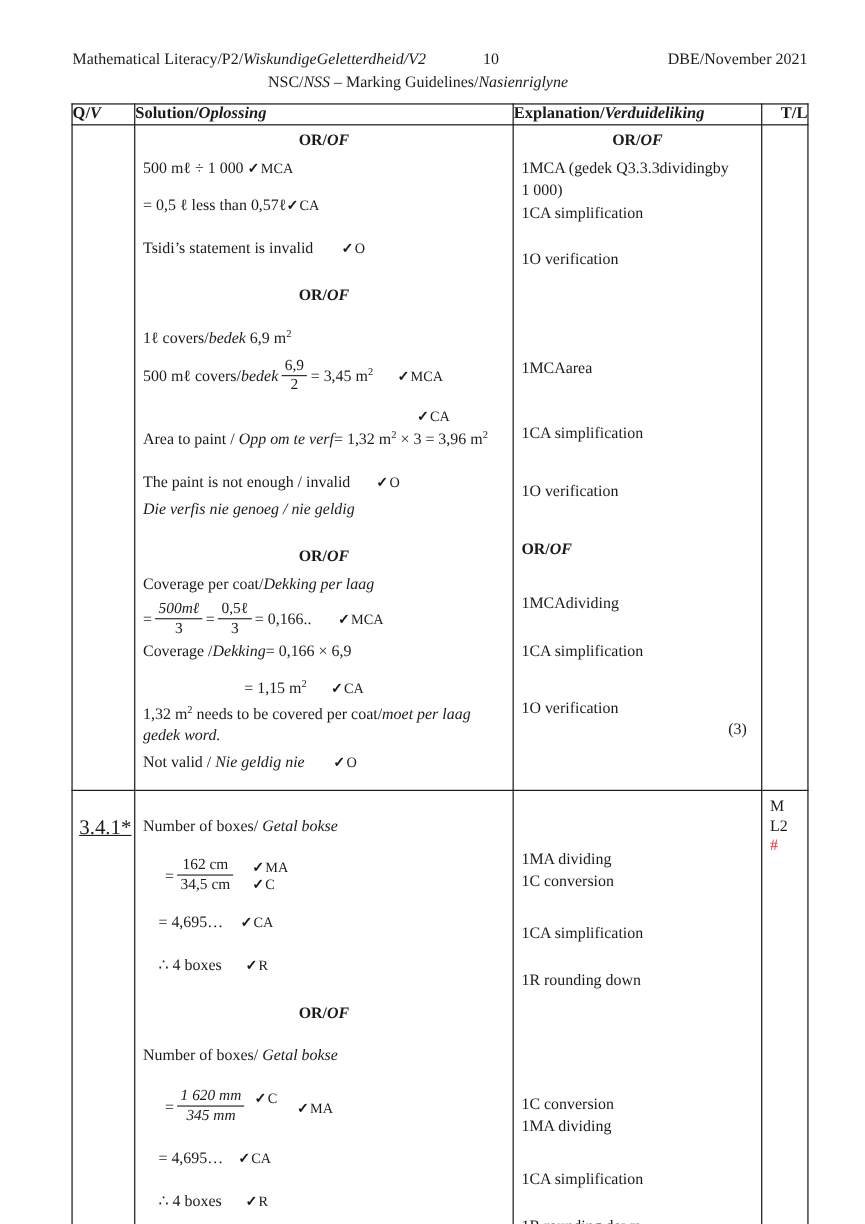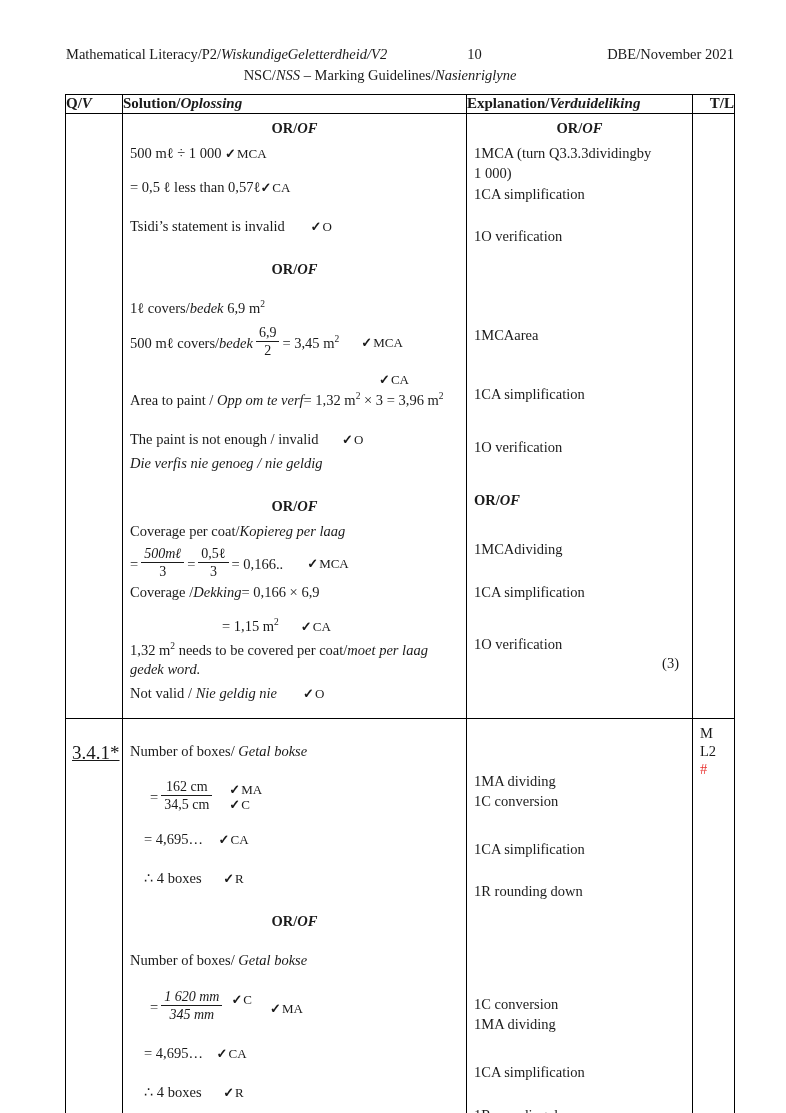--- a/index.html
+++ b/index.html
@@ -28,21 +28,20 @@
     left: 66px;
     top: 45px;
     width: 668px;
     font-size: 14.5px;
     line-height: 1.32;
   }
   .hdr-line1 {
     display: flex;
     align-items: flex-end;
     white-space: nowrap;
-    gap: 28px;
   }
   .hdr-left { flex: 0 0 auto; }
   .hdr-center {
     flex: 0 0 auto;
     margin-left: 52px;
   }
   .hdr-right {
     flex: 0 0 auto;
     margin-left: auto;
   }
@@ -227,39 +226,39 @@
               <span>The paint is not enough / invalid</span>
               <span class="tick" style="margin-left:20px">O</span>
             </div>
             <div class="line">
               <i>Die verfis nie genoeg / nie geldig</i>
             </div>
 
             <div class="gap18"></div>
             <div class="orof"><span>OR/</span><i>OF</i></div>
 
-            <div class="line"><span>Coverage per coat/</span><i>Kopiereg per laag</i></div>
+            <div class="line"><span>Coverage per coat/</span><i>Dekking per laag</i></div>
 
             <div class="line" style="margin-top:2px"><span>=</span><span class="frac"><span class="num it">500mℓ</span><span class="den">3</span></span><span>=</span><span class="frac"><span class="num">0,5ℓ</span><span class="den">3</span></span><span>=  0,166..</span><span class="tick" style="margin-left:24px">MCA</span></div>
 
             <div class="line" style="margin-top:3px"><span>Coverage /</span><i>Dekking</i><span>= 0,166 × 6,9</span></div>
 
             <div class="line" style="padding-left:92px;margin-top:12px"><span>= 1,15 m</span><sup class="sq">2</sup><span class="tick" style="margin-left:22px">CA</span></div>
 
             <div class="line" style="margin-top:2px;line-height:1.35"><span>1,32 m</span><sup class="sq">2</sup><span> needs to be covered per coat/</span><i>moet per laag gedek word.</i></div>
 
             <div class="line" style="margin-top:0"><span>Not valid / </span><i>Nie geldig nie</i><span class="tick" style="margin-left:26px">O</span></div>
             <div class="gap4"></div>
           </div>
         </td>
 
         <td>
           <div class="cell" style="height:533px">
             <div class="orof"><span>OR/</span><i>OF</i></div>
-            <div class="exp-line">1MCA (turn Q3.3.3dividingby</div>
+            <div class="exp-line">1MCA (gedek Q3.3.3dividingby</div>
             <div class="exp-line">1 000)</div>
             <div class="exp-line">1CA simplification</div>
             <div class="gap22"></div>
             <div class="exp-line">1O verification</div>
             <div style="height:78px"></div>
             <div class="exp-line">1MCAarea</div>
             <div style="height:38px"></div>
             <div class="exp-line">1CA simplification</div>
             <div style="height:33px"></div>
             <div class="exp-line">1O verification</div>

